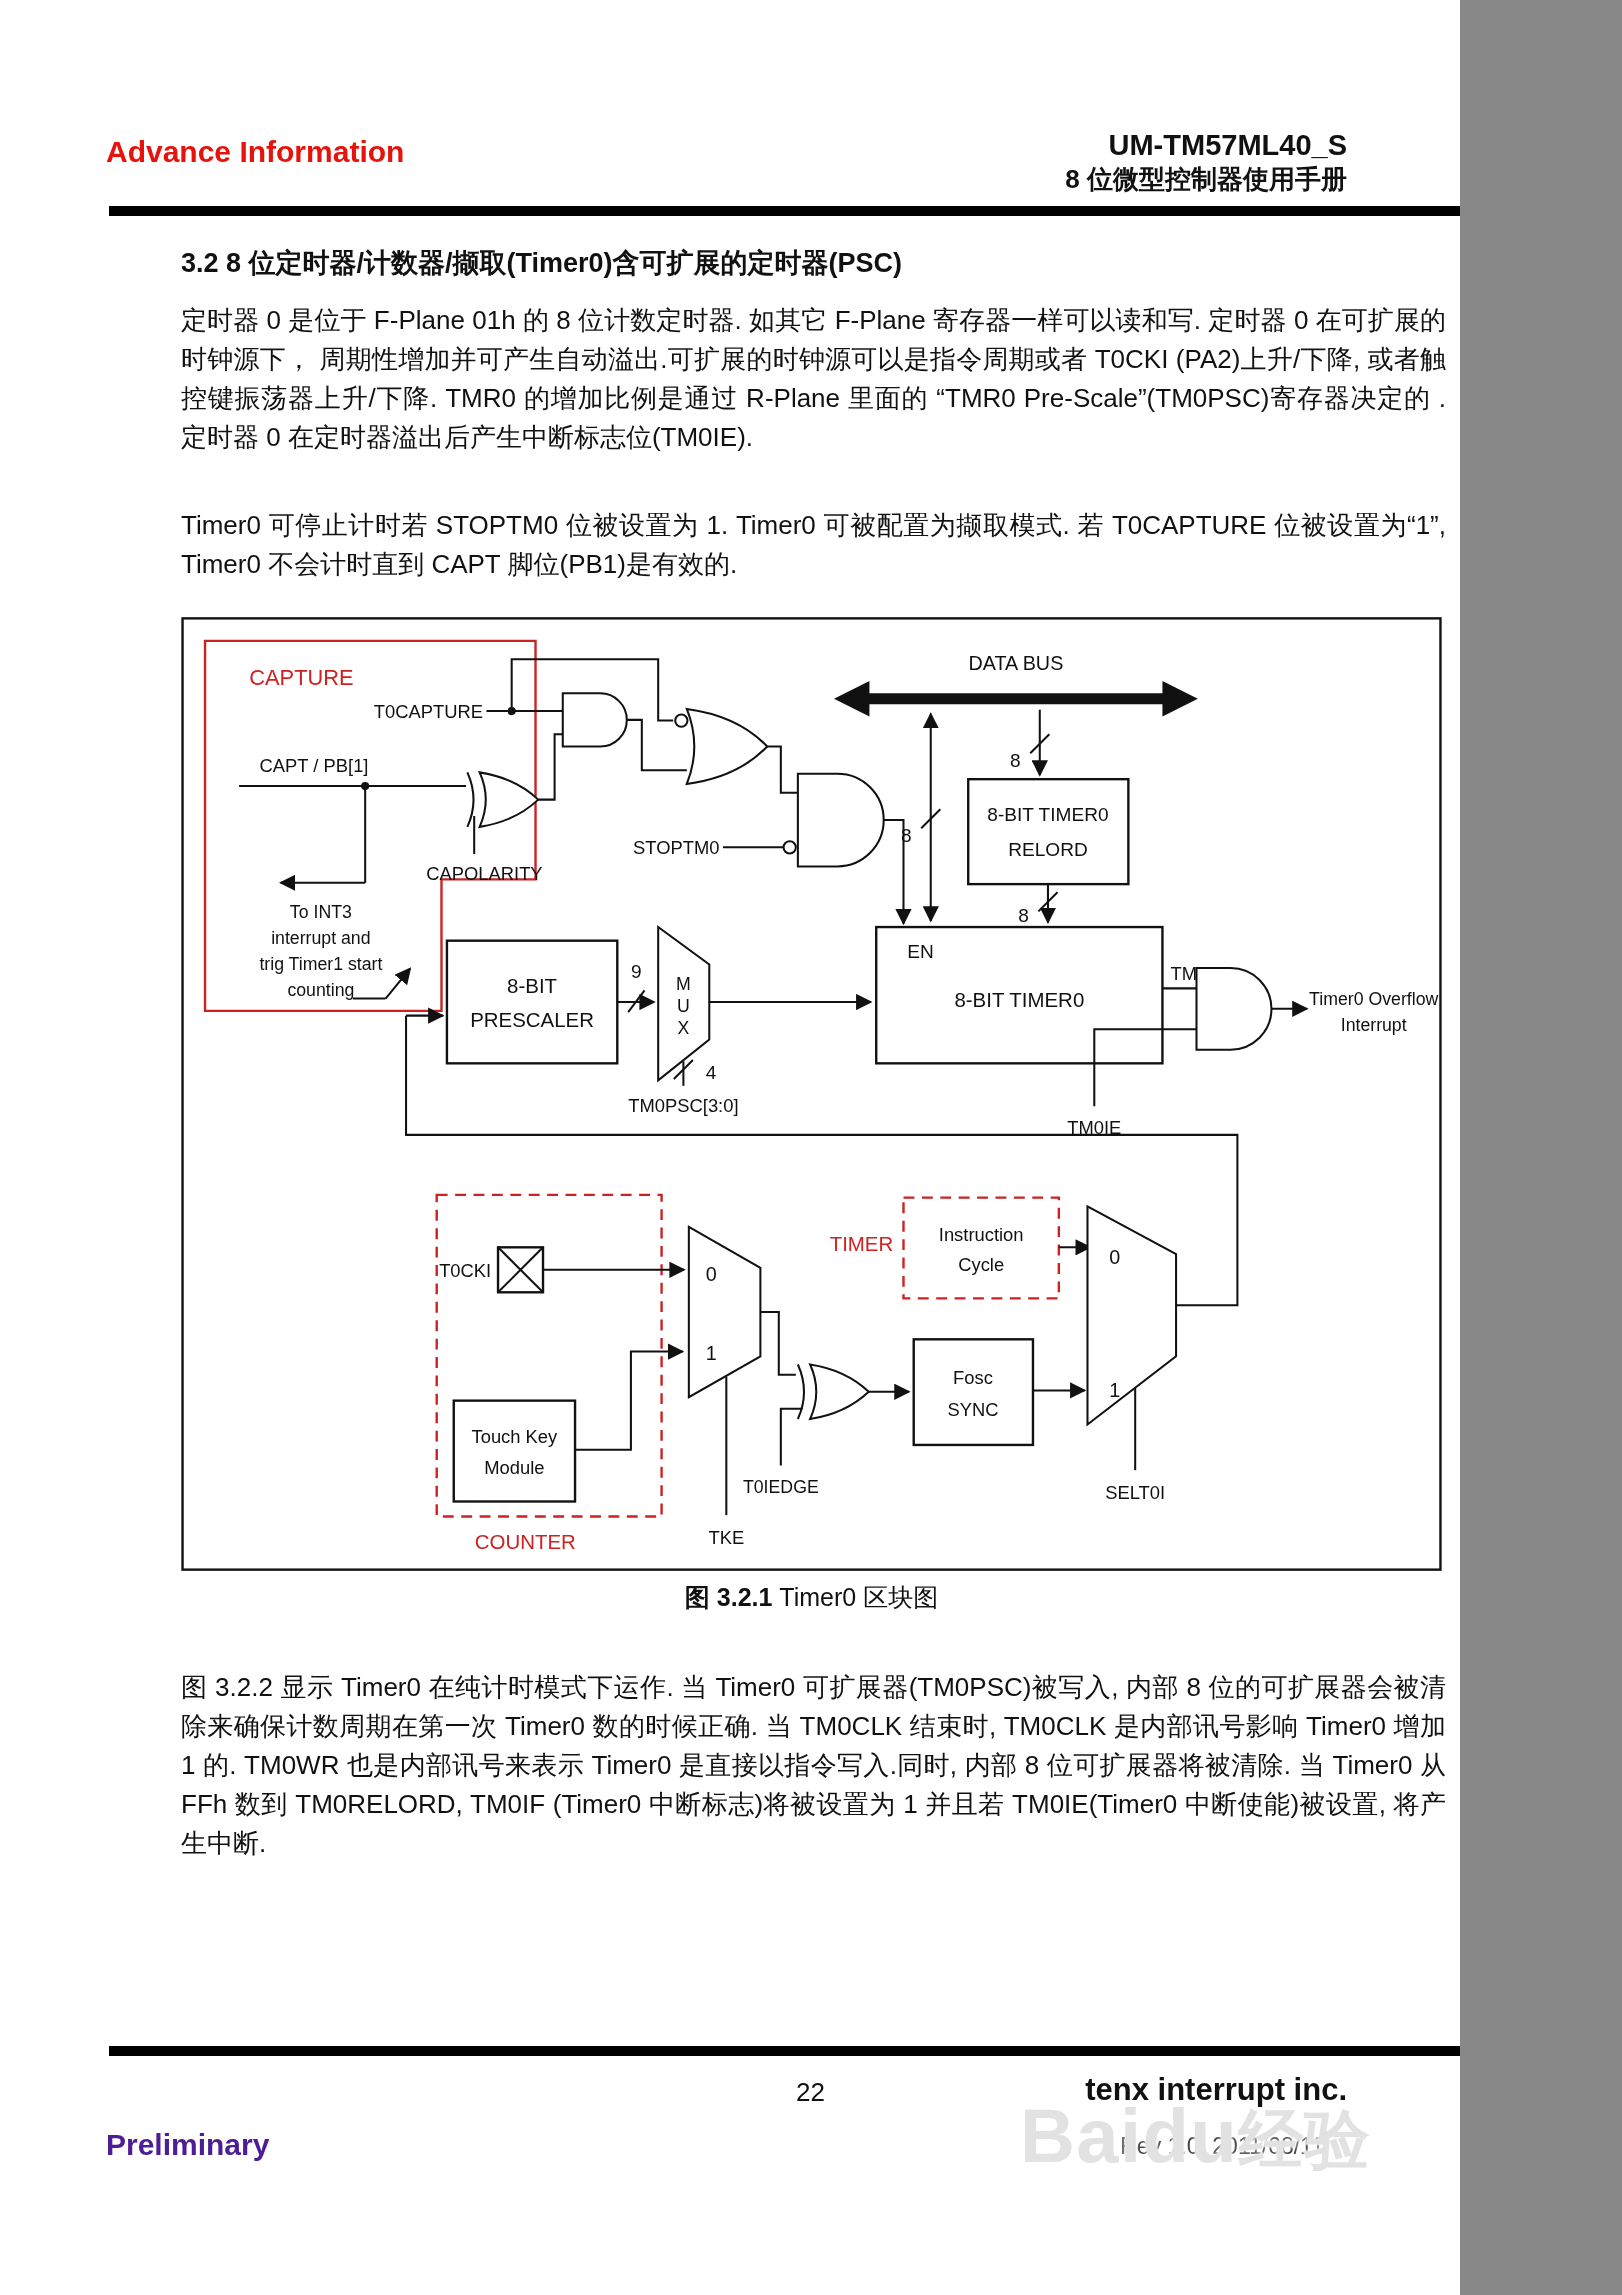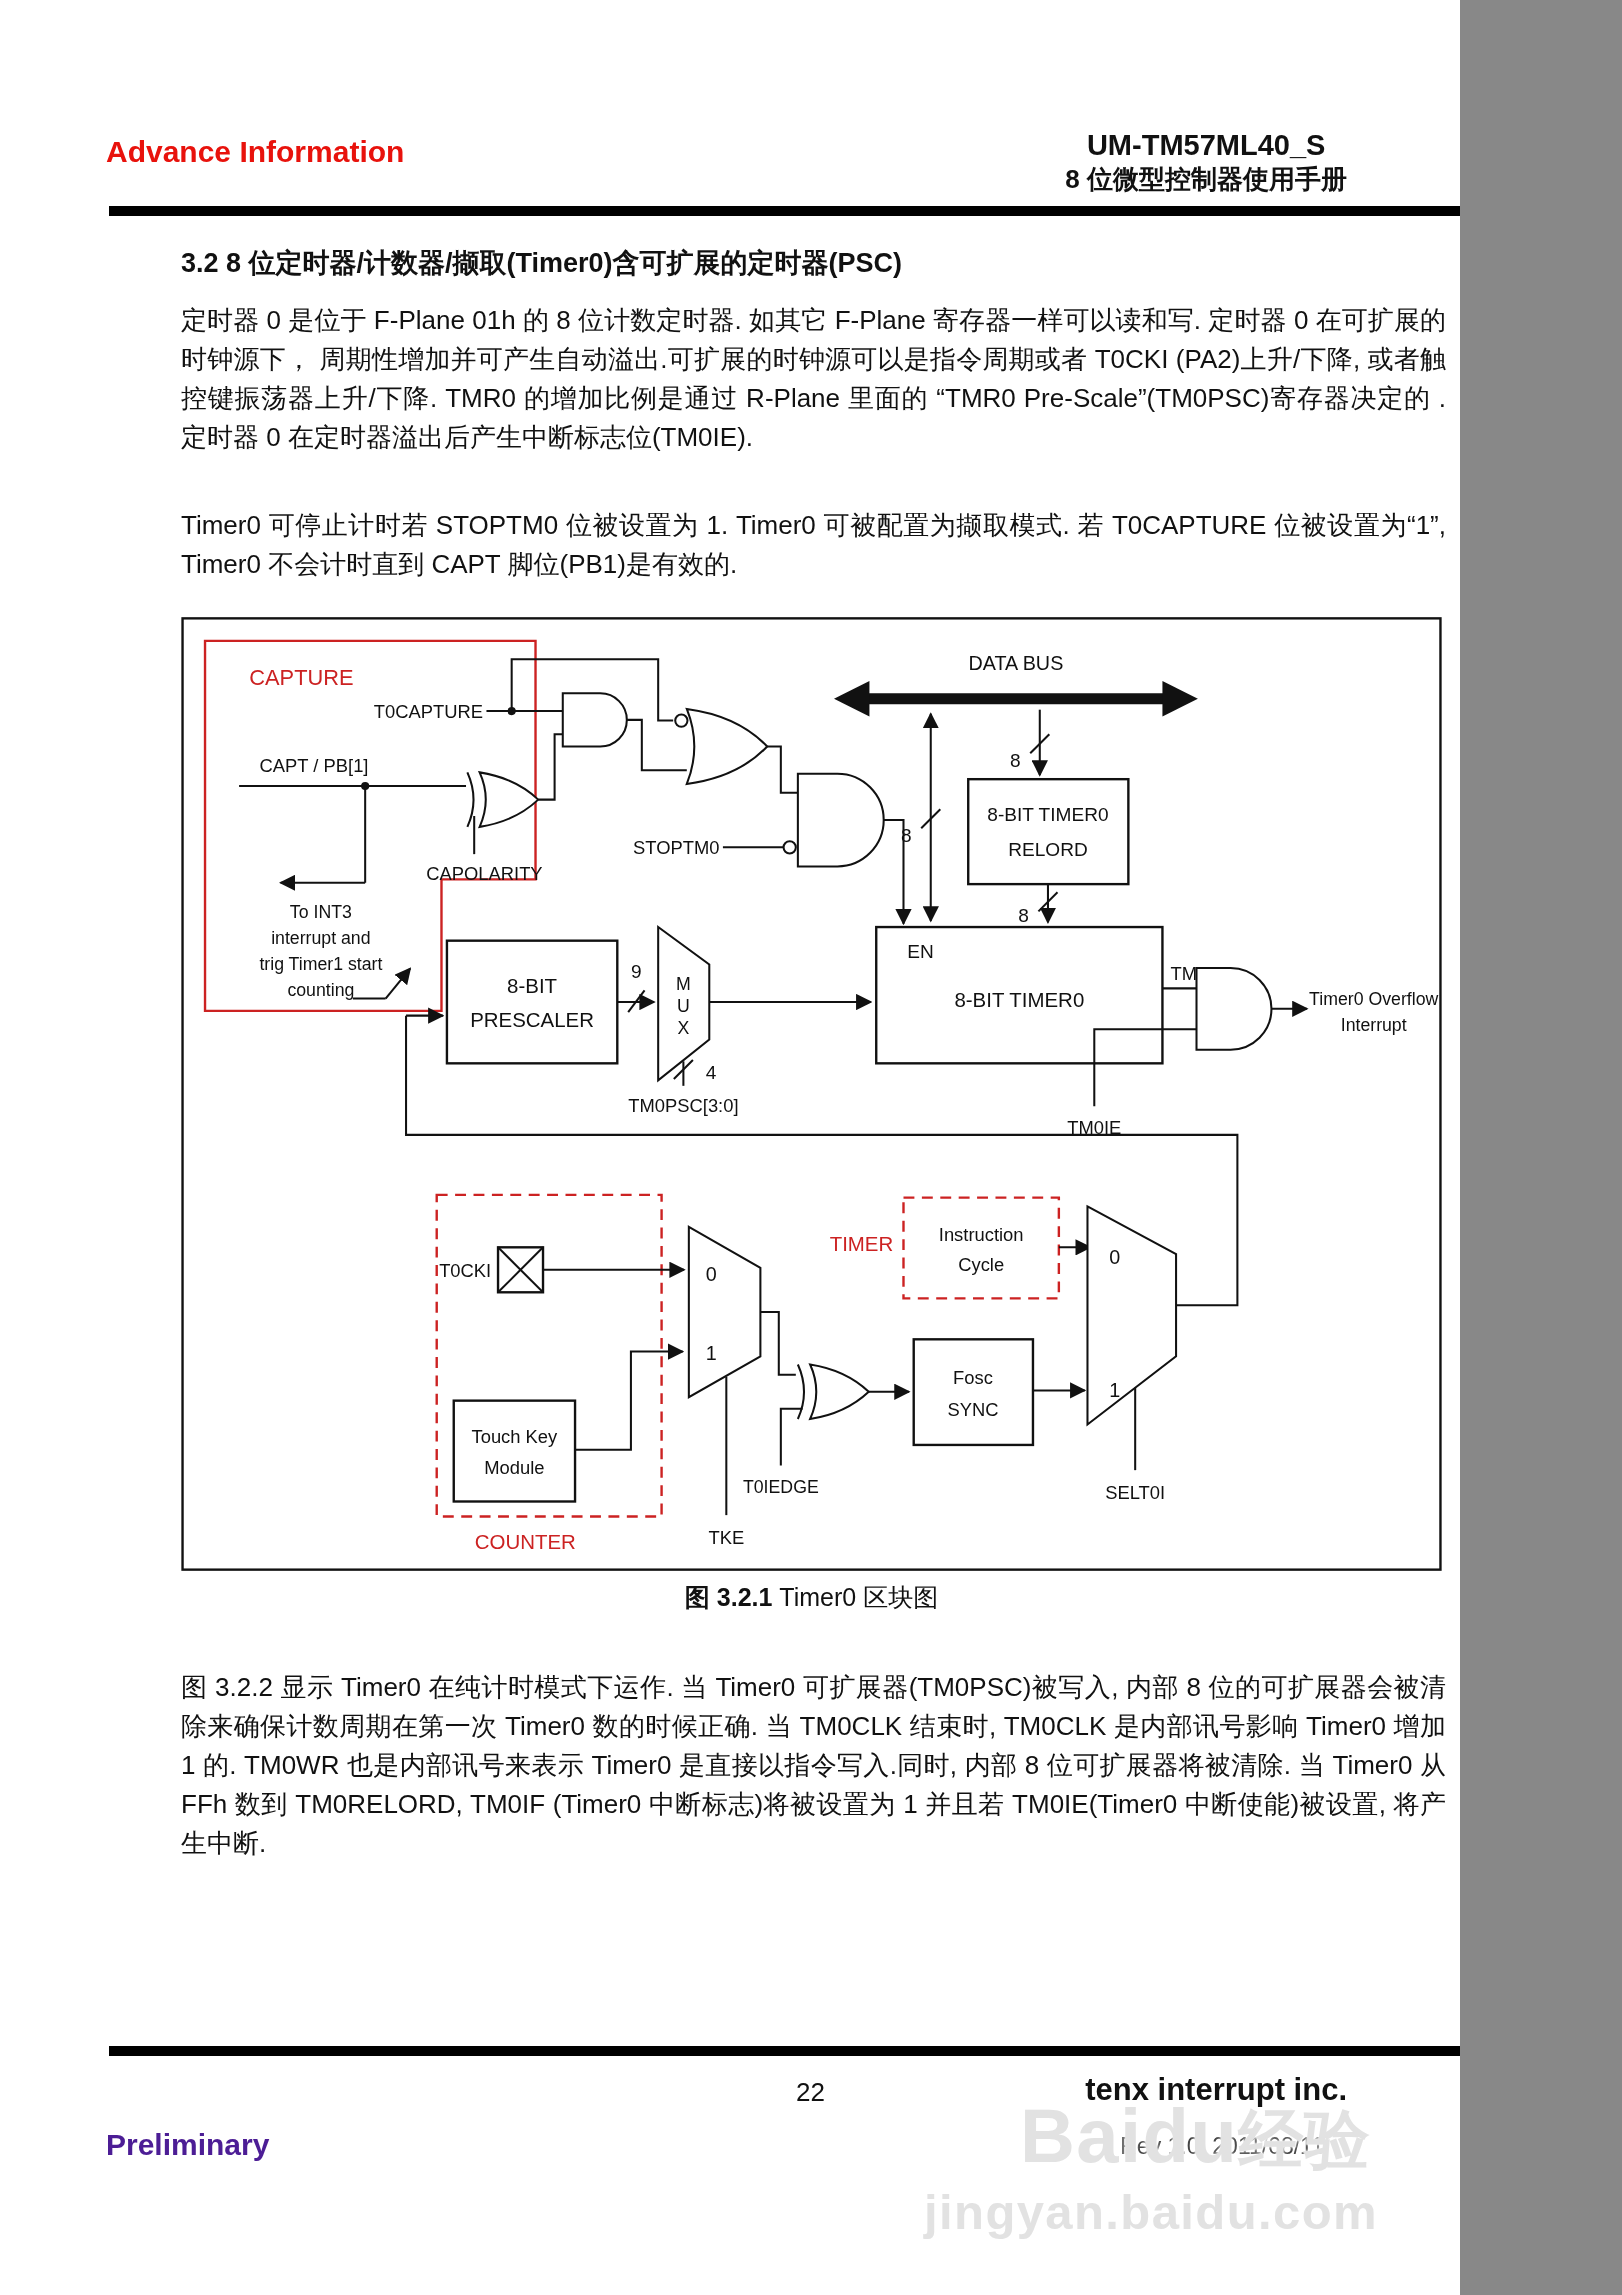--- a/index.html
+++ b/index.html
@@ -8,21 +8,21 @@
     width:1460px;height:2295px;
     background:#ffffff;
     font-family:"Liberation Sans","DejaVu Sans",sans-serif;
     color:#111;
     overflow:hidden;
   }
   .abs{position:absolute;}
   
   .hdr-left{left:106px;top:135px;font-size:30px;font-weight:bold;color:#e8120c;}
   .hdr-right{right:113px;top:128px;text-align:right;}
-  .hdr-right .l1{font-size:29px;font-weight:bold;line-height:34px;text-align:center;}
+  .hdr-right .l1{font-size:29px;font-weight:bold;line-height:34px;}
   .hdr-right .l2{font-size:26px;font-weight:bold;line-height:35px;}
   .rule{left:109px;width:1367px;height:10.2px;background:#000;}
   .rule.top{top:206px;}
   .rule.bottom{top:2046px;}
   
   .sec-title{left:181px;top:245px;width:1268px;font-size:27px;font-weight:bold;}
   .para{left:181px;width:1265px;font-size:26px;line-height:39px;text-align:justify;text-justify:inter-ideograph;}
   .p1{top:301px;}
   .p2{top:506px;}
   .p3{top:1668px;}
@@ -234,16 +234,15 @@
 
   <div class="abs para p3">图 3.2.2 显示 Timer0 在纯计时模式下运作. 当 Timer0 可扩展器(TM0PSC)被写入, 内部 8 位的可扩展器会被清除来确保计数周期在第一次 Timer0 数的时候正确. 当 TM0CLK 结束时, TM0CLK 是内部讯号影响 Timer0 增加 1 的. TM0WR 也是内部讯号来表示 Timer0 是直接以指令写入.同时, 内部 8 位可扩展器将被清除. 当 Timer0 从 FFh 数到 TM0RELORD, TM0IF (Timer0 中断标志)将被设置为 1 并且若 TM0IE(Timer0 中断使能)被设置, 将产生中断.</div>
 
   <div class="abs rule bottom"></div>
   <div class="abs pg-num">22</div>
   <div class="abs company">tenx interrupt inc.</div>
   <div class="abs prelim">Preliminary</div>
   <div class="abs rev">Rev 1.0, 2011/08/11</div>
 
   <div class="abs wm wm1"><span>Baidu</span><span class="cn">经验</span></div>
-  <div class="abs wm wm2">jingyan.baidu.com</div>
 
 </div>
 
 
 </body></html>

